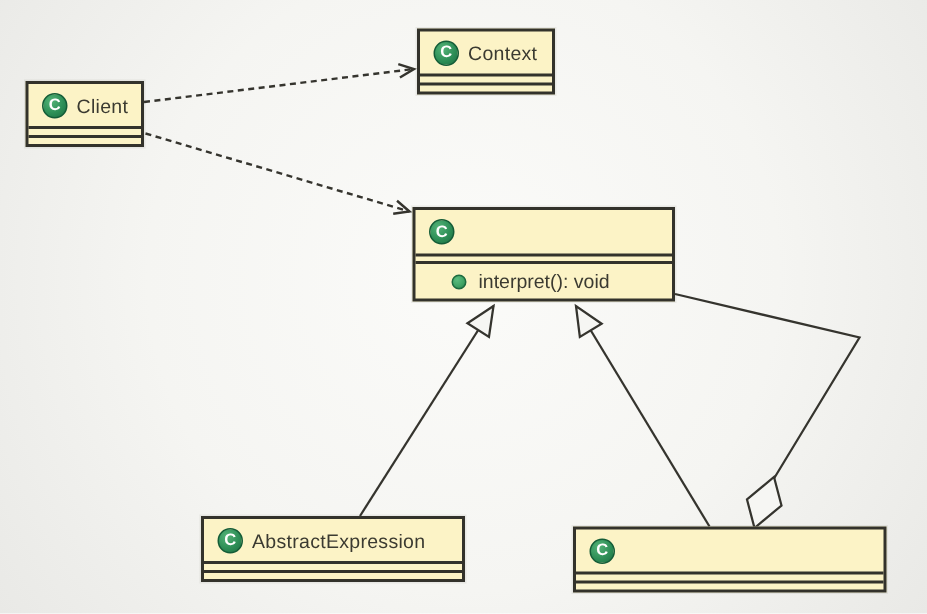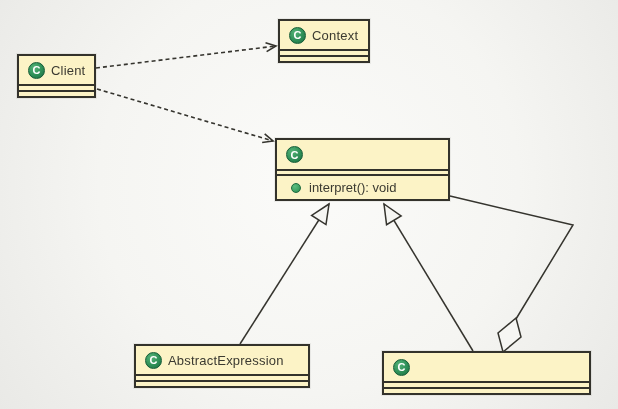--- a/index.html
+++ b/index.html
@@ -28,21 +28,21 @@
     background:radial-gradient(circle at 35% 30%, #54b277 0%, #2e8f57 55%, #1c6e41 100%);
     border:1px solid #145c37;
     color:#ffffff;font-size:11px;font-weight:bold;
     display:flex;align-items:center;justify-content:center;
     box-sizing:border-box;flex:0 0 auto;
   }
   .strip{height:4px;border-top:2px solid #33322b;}
   .strip.thin{height:3px;}
   .methods{
     border-top:2px solid #33322b;height:25px;box-sizing:border-box;
-    display:flex;align-items:center;gap:8px;padding-left:14px;
+    display:flex;align-items:center;gap:8px;padding-left:24px;
   }
   .micon{
     width:10px;height:10px;border-radius:50%;
     background:radial-gradient(circle at 35% 30%, #5cbd80 0%, #3fa263 60%, #237a49 100%);
     border:1px solid #1d6b3f;box-sizing:border-box;flex:0 0 auto;
   }
   .mlabel{font-size:13px;color:#3b3a31;white-space:nowrap;}
 
   
   #box-client{left:17px;top:54px;width:79px;height:44px;}

